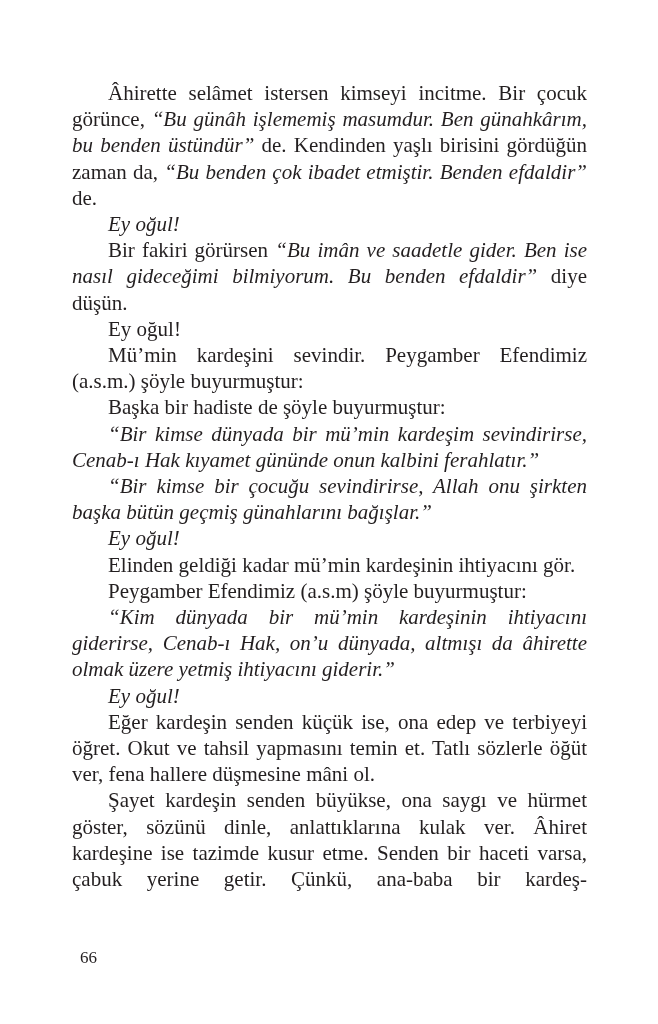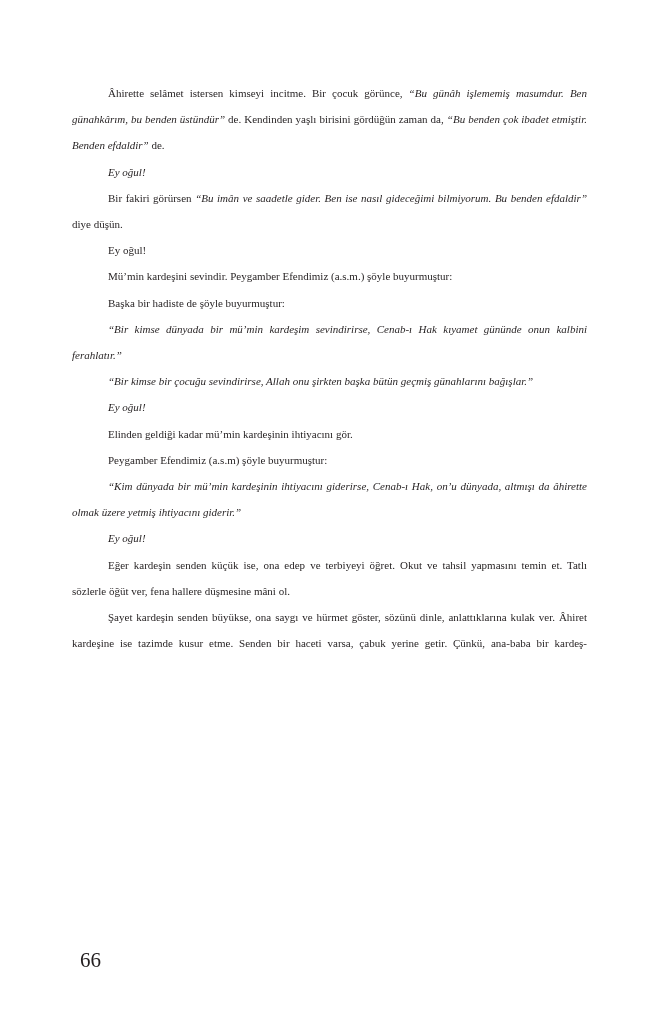--- a/index.html
+++ b/index.html
@@ -3,33 +3,33 @@
   <meta charset="utf-8">
   <style>
     html, body { margin: 0; padding: 0; background: #ffffff; }
     body { width: 658px; height: 1024px; position: relative; overflow: hidden; }
     .page {
       position: absolute;
       left: 72px;
       top: 80px;
       width: 515px;
       font-family: "Liberation Serif", "DejaVu Serif", serif;
-      font-size: 11px;
+      font-size: 21px;
       line-height: 26.2px;
       color: #231f20;
     }
     .p { margin: 0; text-align: justify; text-indent: 36px; }
     i { font-style: italic; }
     b { font-weight: normal; }
     .page-number {
       position: absolute;
       left: 80px;
       top: 948px;
       font-family: "Liberation Serif", "DejaVu Serif", serif;
-      font-size: 21px;
+      font-size: 17px;
       color: #231f20;
     }
   </style>
 </head>
 <body>
 
 <div class="page" id="page-body">
     <p class="p"><span>Âhirette selâmet istersen kimseyi incitme. Bir çocuk görünce, </span><i>“Bu günâh işlememiş masumdur. Ben günahkârım, bu benden üstündür”</i><span> de. Kendinden yaşlı birisini gördüğün zaman da, </span><i>“Bu benden çok ibadet etmiştir. Benden efdaldir”</i><span> de.</span></p>
     <p class="p"><i>Ey oğul!</i></p>
     <p class="p"><span>Bir fakiri görürsen </span><i>“Bu imân ve saadetle gider. Ben ise nasıl gideceğimi bilmiyorum. Bu benden efdaldir”</i><span> diye düşün.</span></p>

